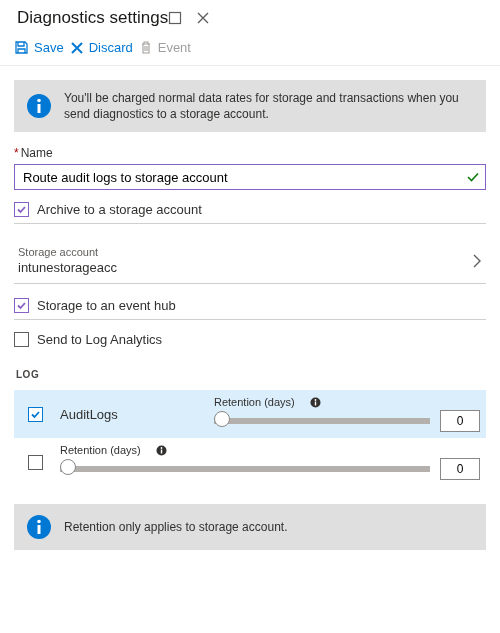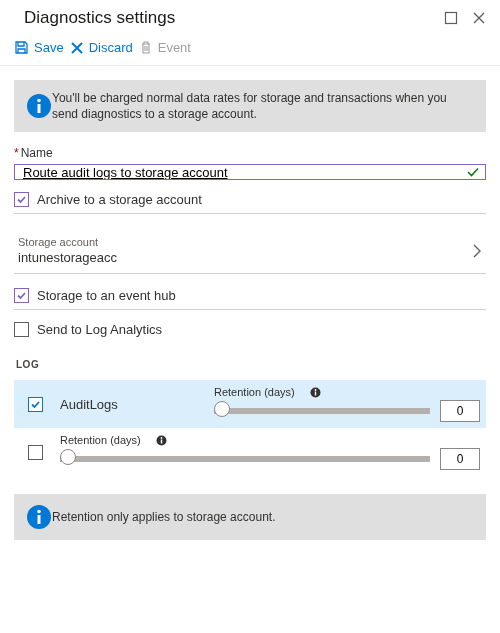--- a/index.html
+++ b/index.html
@@ -1,32 +1,32 @@
 <!DOCTYPE html>
 <html><head>
 <meta charset="utf-8">
 <style>
   * { box-sizing: border-box; margin: 0; padding: 0; font-family: "Segoe UI", Arial, sans-serif; }
   body { background: #fff; color: #323130; font-size: 13px; width: 500px; }
   .pane { width: 500px; }
-  .header { display: flex; align-items: center; justify-content: space-between; padding: 8px 14px 6px 24px; }
+  .header { display: flex; align-items: center; justify-content: flex-start; padding: 8px 14px 6px 17px; }
   .header h1 { font-size: 17px; font-weight: 400; color: #1b1a19; }
   .header-icons { display: flex; gap: 14px; color: #605e5c; }
   .toolbar { display: flex; align-items: center; gap: 6px; padding: 6px 14px 10px 14px; border-bottom: 1px solid #edebe9; }
   .tb-item { display: flex; align-items: center; gap: 5px; cursor: pointer; font-size: 13px; }
   .tb-item.primary { color: #0078d4; }
   .tb-item.disabled { color: #a19f9d; }
   .content { padding: 14px 14px 0 14px; }
-  .info-bar { display: flex; align-items: center; background: #dfdfdf; padding: 10px 12px; margin-bottom: 14px; }
+  .info-bar { display: flex; align-items: center; gap: 12px; background: #dfdfdf; padding: 10px 12px; margin-bottom: 14px; }
   .info-bar .info-icon { flex-shrink: 0; }
   .info-text { font-size: 12px; color: #323130; line-height: 1.35; }
   .field-label { font-size: 12px; margin-bottom: 4px; display: flex; align-items: center; gap: 2px; }
   .req { color: #a80000; }
   .name-row { position: relative; margin-bottom: 12px; }
-  .name-input { width: 100%; height: 16px; border: 1px solid #8661c5; padding: 0 26px 0 8px; font-size: 13px; outline: none; text-decoration: underline; }
+  .name-input { width: 100%; height: 26px; border: 1px solid #8661c5; padding: 0 26px 0 8px; font-size: 13px; outline: none; }
   .name-check { position: absolute; right: 6px; top: 50%; transform: translateY(-50%); color: #107c10; }
   .opt-row { display: flex; align-items: center; gap: 8px; font-size: 13px; margin-bottom: 6px; }
   .selector { display: flex; justify-content: space-between; align-items: center; padding: 10px 4px 8px 4px; border-bottom: 1px solid #cfcfcf; cursor: pointer; margin-bottom: 14px; gap: 36px; }
   .selector .lbl { font-size: 11px; color: #605e5c; margin-bottom: 2px; }
   .selector .val { font-size: 13px; color: #323130; }
   .chev { color: #605e5c; }
   .divider { border-bottom: 1px solid #cfcfcf; margin: 2px 0 12px 0; }
   .log-heading { font-size: 10px; font-weight: 600; letter-spacing: 0.5px; color: #484644; margin: 22px 0 10px 2px; }
   .log-row { display: flex; align-items: center; gap: 14px; padding: 6px 6px 6px 14px; }
   .log-row.sel { background: #dbeefb; }

